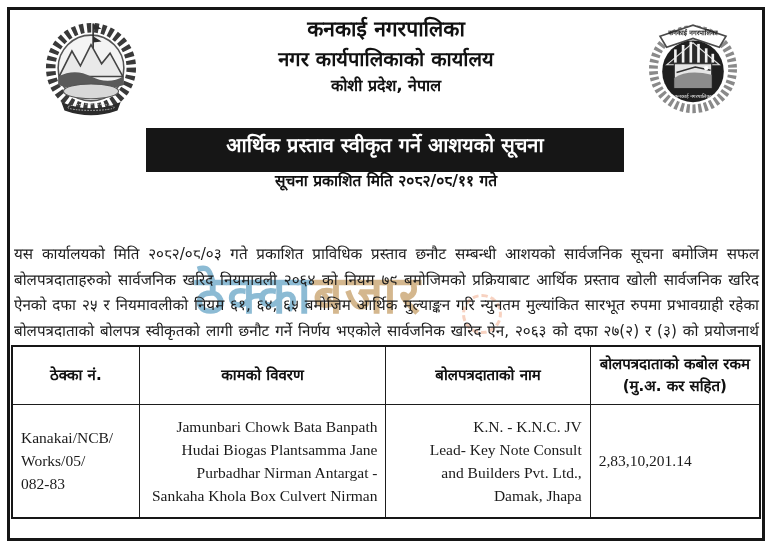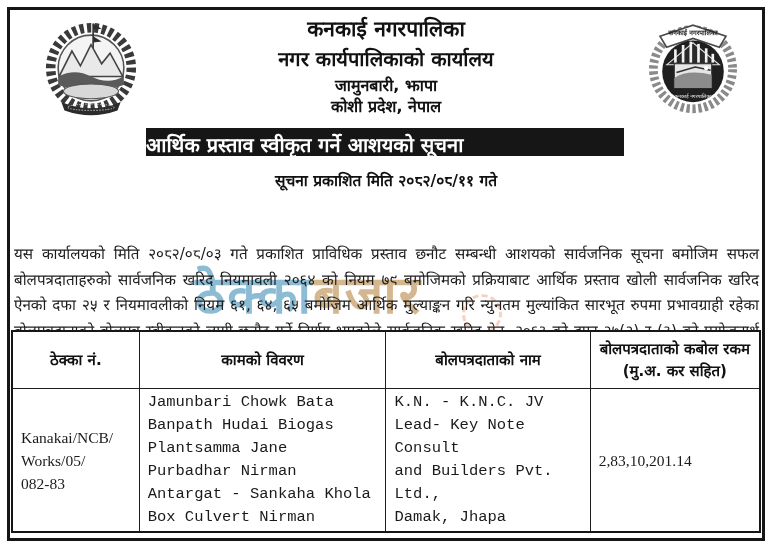--- a/index.html
+++ b/index.html
@@ -16,22 +16,22 @@
   .logo { position:absolute; }
   .logo-left  { left:28px; top:5px;  width:106px; height:106px; }
   .logo-right { right:14px; top:2px; width:110px; height:110px; }
   .header-text { position:absolute; left:130px; right:130px; top:6px; text-align:center; z-index:2; }
   .org-name   { font-size:21px; font-weight:bold; line-height:27px; }
   .office-name{ font-size:20px; font-weight:bold; line-height:32px; }
   .addr       { font-size:16px; font-weight:bold; line-height:21px; }
 
   
   .banner {
-    position:absolute; left:136px; width:478px; top:118px; height:28px;
-    background:#161616; color:#ffffff; text-align:left;
+    position:absolute; left:136px; width:478px; top:118px; height:44px;
+    background:#161616; color:#ffffff; text-align:center;
     font-size:20px; font-weight:bold; line-height:35px; z-index:2;
   }
   .date-line {
     position:absolute; left:0; right:0; top:159px; text-align:center;
     font-size:15.5px; font-weight:bold; z-index:2;
   }
 
   
   .body-text {
     position:absolute; left:4px; right:3px; top:188px;
@@ -44,34 +44,34 @@
     position:absolute; left:185px; top:247px; z-index:1;
     font-size:52px; font-weight:bold; letter-spacing:2px;
     opacity:0.45; white-space:nowrap; user-select:none;
   }
   .wm-circle {
     position:absolute; left:452px; top:284px; width:40px; height:40px;
     border:3px dashed #ef9d77; border-radius:50%; opacity:0.45; z-index:1;
   }
 
   
-  .table-wrap { position:absolute; left:1px; right:1px; bottom:5px; z-index:2; }
+  .table-wrap { position:absolute; left:1px; right:1px; bottom:19px; z-index:2; }
   table { width:100%; border-collapse:collapse; table-layout:fixed; border:2px solid #161616; background:#fff; }
   th, td { border:1.5px solid #1d1d1d; vertical-align:middle; }
   th {
     height:58px; font-size:15px; font-weight:bold; text-align:center;
     line-height:22px; padding:2px 6px;
   }
   td {
     height:114px; font-family:"Liberation Serif", serif;
     font-size:15.5px; line-height:23px; color:#1a1a1a; padding:2px 8px;
   }
   .col-1 { width:17%; }  .col-2 { width:33%; }  .col-3 { width:27.3%; }  .col-4 { width:22.7%;margin-top:33px; }
   td.center { }
-  td.left   { text-align:left;font-family:Liberation Mono, monospace; }
+  td.left   { text-align:right; }
 </style>
 </head>
 <body>
 
 <div class="page">
   <div class="doc">
 
     <svg class="logo logo-left" viewBox="0 0 100 100">
       <circle cx="50" cy="50" r="38" fill="none" stroke="#3a3a3a" stroke-width="9" stroke-dasharray="4 3"></circle>
       <circle cx="50" cy="50" r="31" fill="#f4f4f4" stroke="#555" stroke-width="1.5"></circle>
@@ -101,21 +101,20 @@
       <rect x="33" y="47" width="34" height="22" fill="#e6e6e6" stroke="#333" stroke-width="1"></rect>
       <path d="M33 60 Q45 52 67 57 L67 69 L33 69 Z" fill="#8c8c8c"></path>
       <path d="M35 55 L52 50 L66 53" fill="none" stroke="#333" stroke-width="1.5"></path>
       <circle cx="62" cy="51" r="2" fill="#fff"></circle>
       <text x="50" y="78" font-size="4.5" text-anchor="middle" fill="#f0f0f0">कनकाई नगरपालिका</text>
     </svg>
 
     <div class="header-text">
       <div class="org-name">कनकाई नगरपालिका</div>
       <div class="office-name">नगर कार्यपालिकाको कार्यालय</div>
-      <div class="addr">जामुनबारी, झापा</div>
       <div class="addr">कोशी प्रदेश, नेपाल</div>
     </div>
 
     <div class="banner">आर्थिक प्रस्ताव स्वीकृत गर्ने आशयको सूचना</div>
 
     <div class="date-line">सूचना प्रकाशित मिति २०८२/०८/११ गते</div>
 
     <div class="watermark"><span style="color:#0369a1;">ठेक्का</span><span style="color:#a16207;">बजार</span></div>
     <div class="wm-circle"></div>
 

